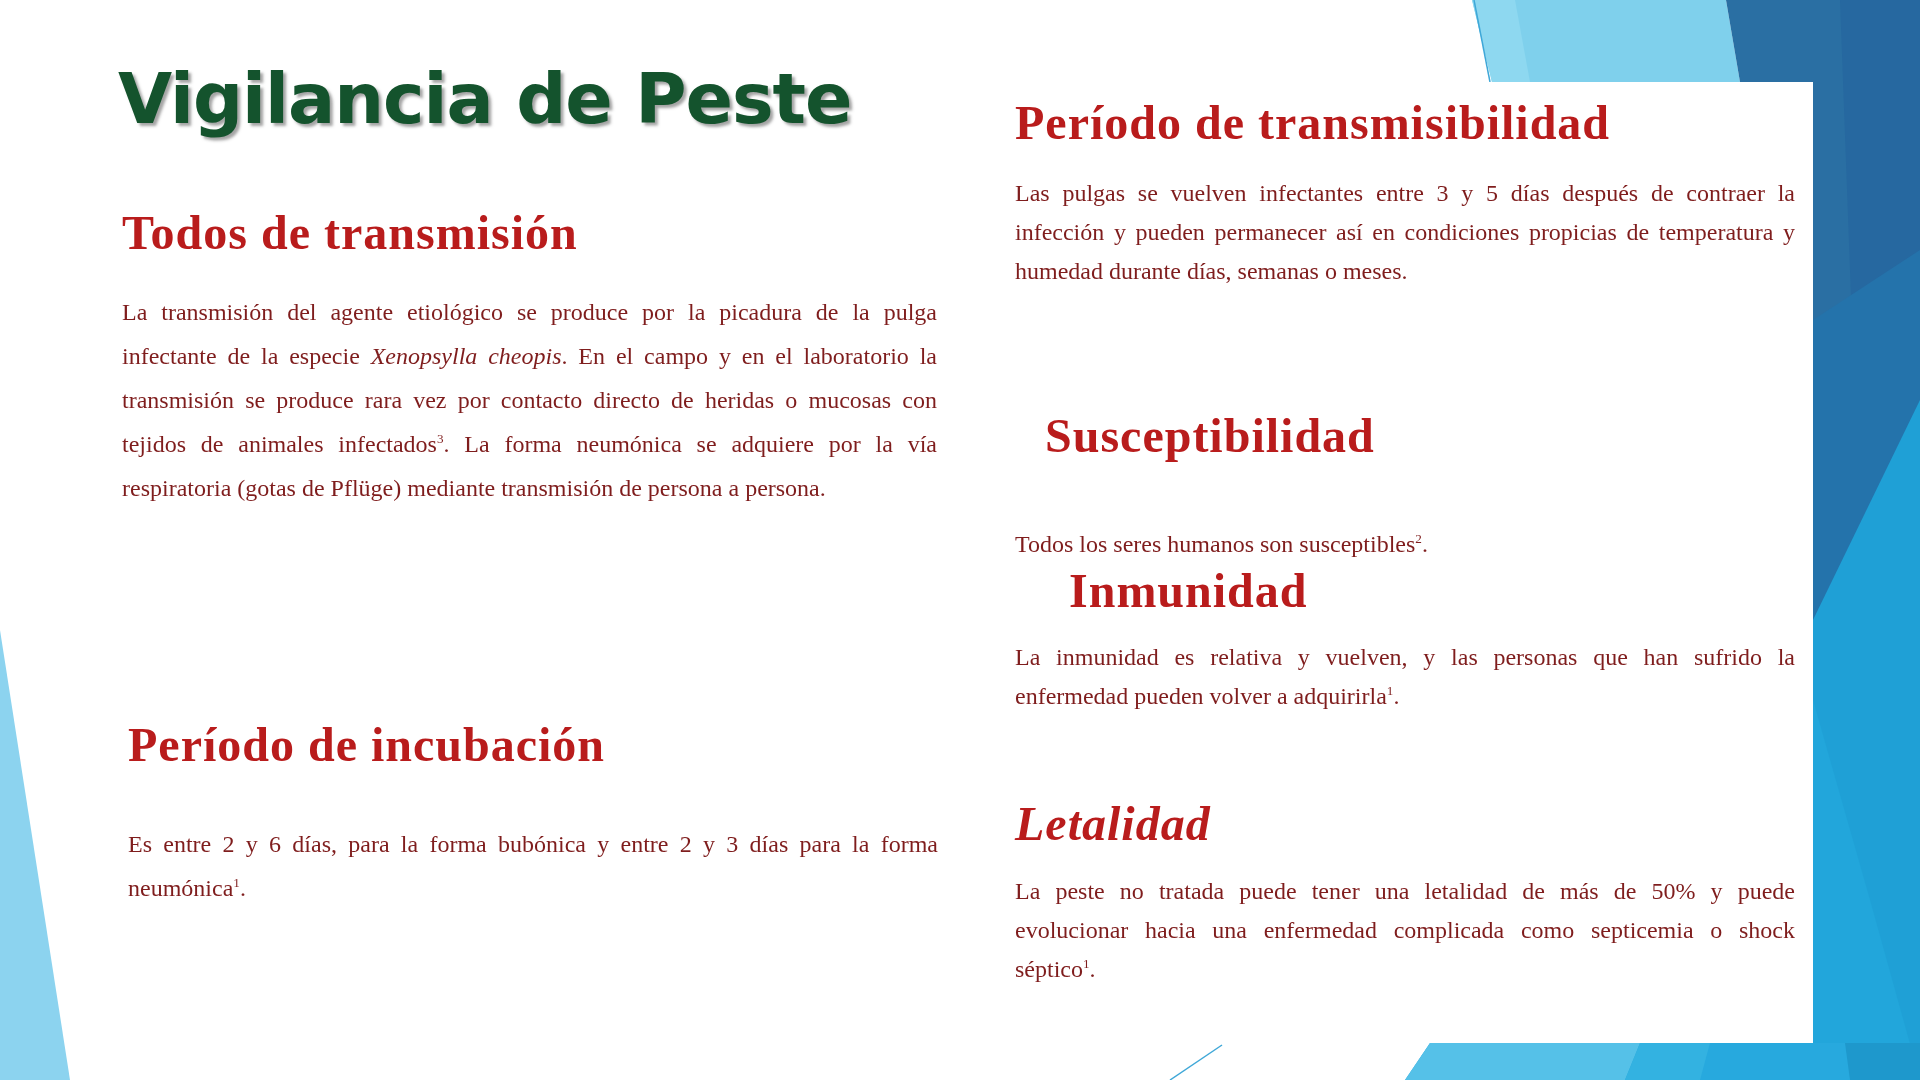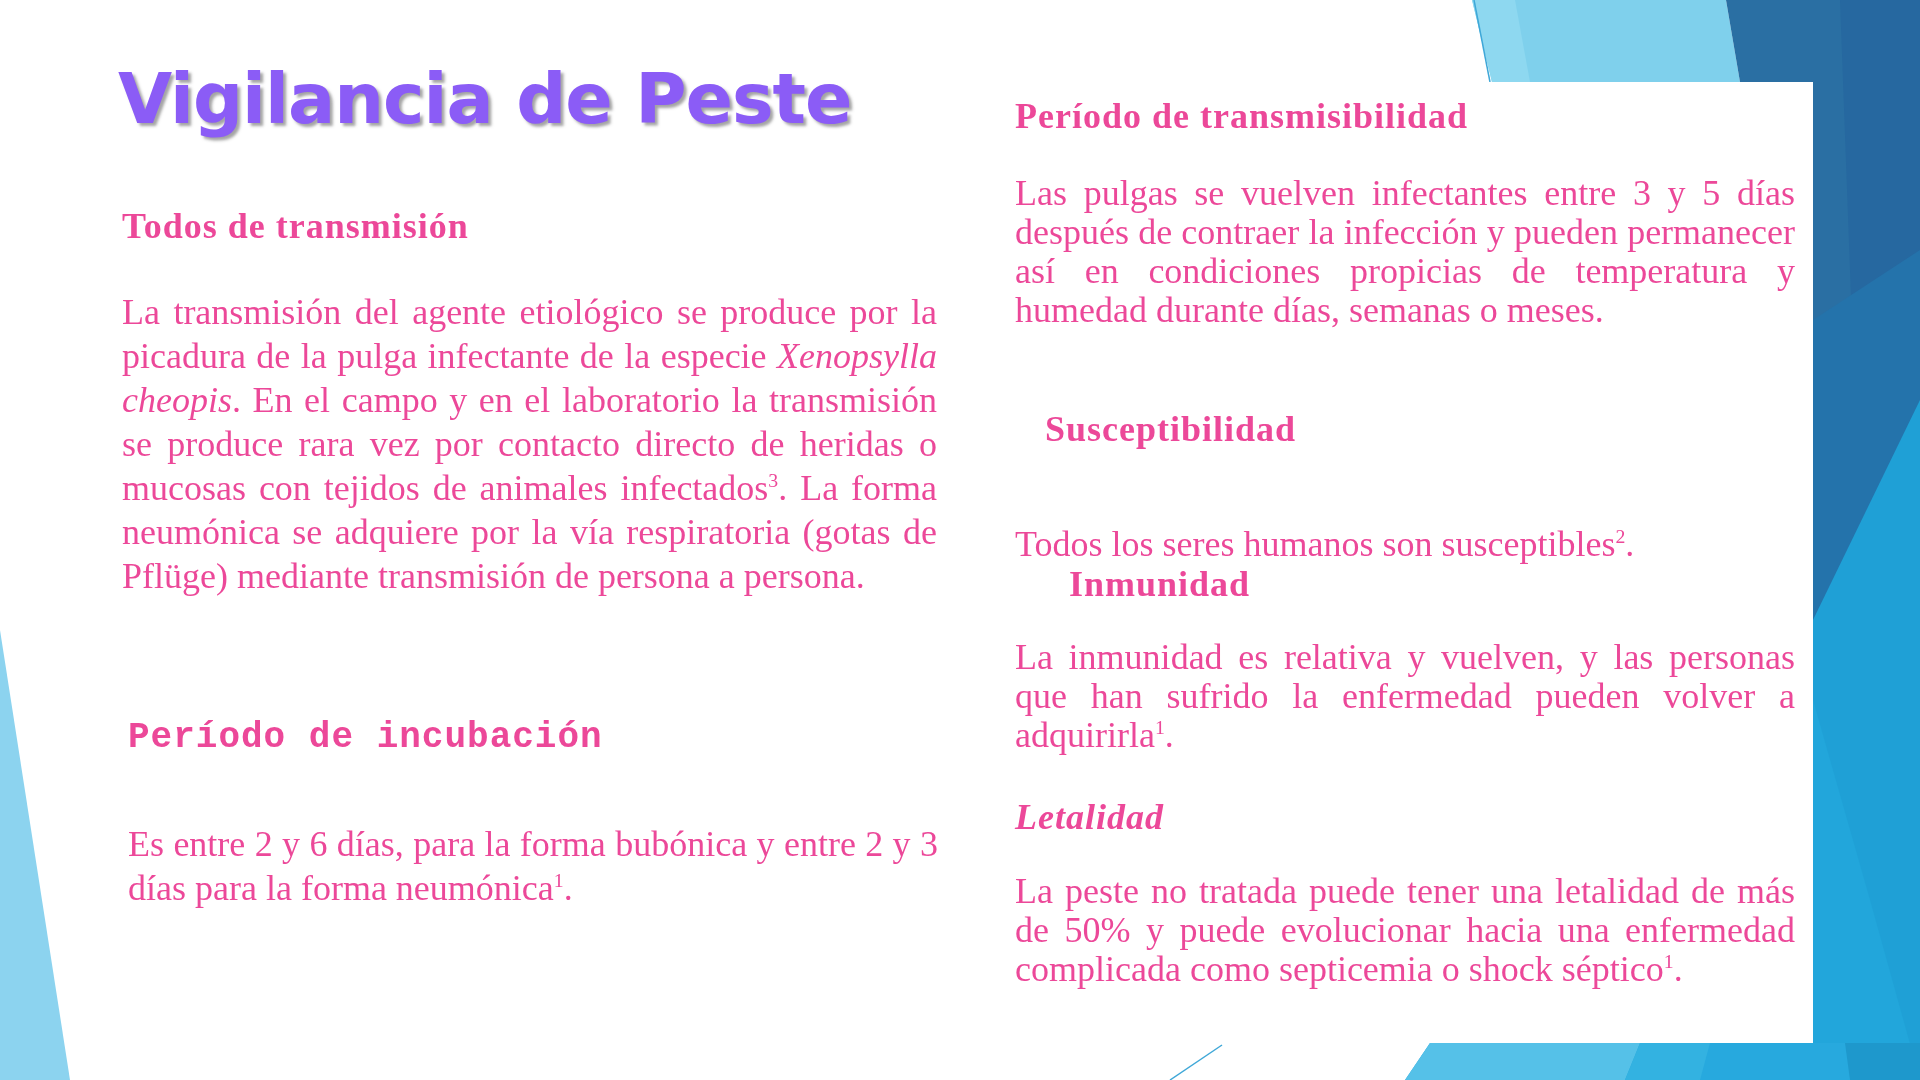--- a/index.html
+++ b/index.html
@@ -1,21 +1,21 @@
 <!DOCTYPE html>
 <html><head>
 <meta charset="utf-8">
 <style>
   html, body { margin:0; padding:0; }
   body { width:1920px; height:1080px; position:relative; overflow:hidden; background:#ffffff; font-family:"Liberation Serif","DejaVu Serif",serif; }
   .deco { position:absolute; left:0; top:0; width:1920px; height:1080px; }
   .whitebox { position:absolute; left:1000px; top:82px; width:813px; height:961px; background:#ffffff; }
-  .title { position:absolute; left:118px; top:58px; font-family:"DejaVu Sans","Liberation Sans",sans-serif; font-weight:bold; font-size:70px; letter-spacing:-1px; color:#8b5cf6; text-shadow:3px 3px 3px rgba(90,90,90,0.55); white-space:nowrap; }
-  .h { position:absolute; font-family:"Liberation Serif","DejaVu Serif",serif; font-weight:bold; font-size:36px; color:#ec4899; letter-spacing:1px; white-space:nowrap; }
-  .p { position:absolute; font-size:36px; line-height:44px; color:#ec4899; text-align:justify; text-align-last:left; }
+  .title { position:absolute; left:118px; top:58px; font-family:"DejaVu Sans","Liberation Sans",sans-serif; font-weight:bold; font-size:70px; letter-spacing:-1px; color:#14532d; text-shadow:3px 3px 3px rgba(90,90,90,0.55); white-space:nowrap; }
+  .h { position:absolute; font-family:"Liberation Serif","DejaVu Serif",serif; font-weight:bold; font-size:48px; color:#b91c1c; letter-spacing:1px; white-space:nowrap; }
+  .p { position:absolute; font-size:24px; line-height:44px; color:#7f1d1d; text-align:justify; text-align-last:left; }
   .p i { font-style:italic; }
   .col-left { left:122px; width:815px; }
   .col-right { left:1015px; width:780px; }
   sup { font-size:0.55em; line-height:0; }
 </style>
 </head>
 <body>
 
 <svg class="deco" viewBox="0 0 1920 1080" xmlns="http://www.w3.org/2000/svg">
 
@@ -40,21 +40,21 @@
   <line x1="1222" y1="1045" x2="1170" y2="1080" stroke="#3FA8D8" stroke-width="1.5"></line>
 </svg>
 
 <div class="whitebox"></div>
 
 <div class="title">Vigilancia de Peste</div>
 
 <div class="h" style="left:122px; top:205px;">Todos de transmisión</div>
 <div class="p col-left" style="top:290px;"><span>La transmisión del agente etiológico se produce por la picadura de la pulga infectante de la especie </span><i>Xenopsylla cheopis</i><span>. En el campo y en el laboratorio la transmisión se produce rara vez por contacto directo de heridas o mucosas con tejidos de animales infectados</span><sup>3</sup><span>. La forma neumónica se adquiere por la vía respiratoria (gotas de Pflüge) mediante transmisión de persona a persona.</span></div>
 
-<div class="h" style="left:128px; top:717px;font-family:Liberation Mono, monospace;">Período de incubación</div>
+<div class="h" style="left:128px; top:717px;">Período de incubación</div>
 <div class="p col-left" style="left:128px; top:802px; width:810px;margin-top:20px;"><span>Es entre 2 y 6 días, para la forma bubónica y entre 2 y 3 días para la forma neumónica</span><sup>1</sup><span>.</span></div>
 
 <div class="h" style="left:1015px; top:95px;">Período de transmisibilidad</div>
 <div class="p col-right" style="top:174px; line-height:39px;">Las pulgas se vuelven infectantes entre 3 y 5 días después de contraer la infección y pueden permanecer así en condiciones propicias de temperatura y humedad durante días, semanas o meses.</div>
 
 <div class="h" style="left:1015px; top:408px;margin-left:30px;">Susceptibilidad</div>
 <div class="p col-right" style="top:482px;margin-top:40px;"><span>Todos los seres humanos son susceptibles</span><sup>2</sup><span>.</span></div>
 
 <div class="h" style="left:1069px; top:563px;">Inmunidad</div>
 <div class="p col-right" style="top:638px; line-height:39px;"><span>La inmunidad es relativa y vuelven, y las personas que han sufrido la enfermedad pueden volver a adquirirla</span><sup>1</sup><span>.</span></div>

